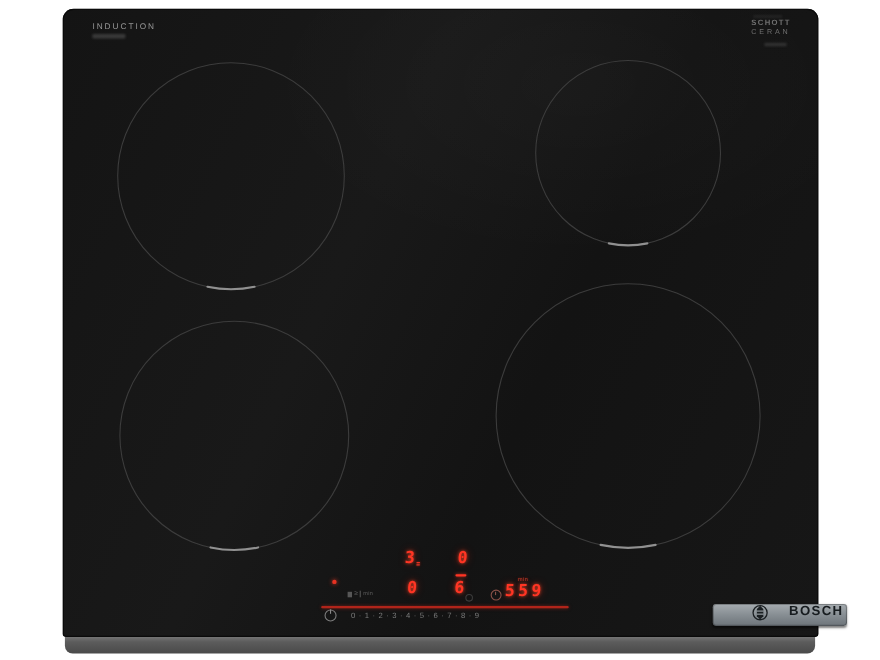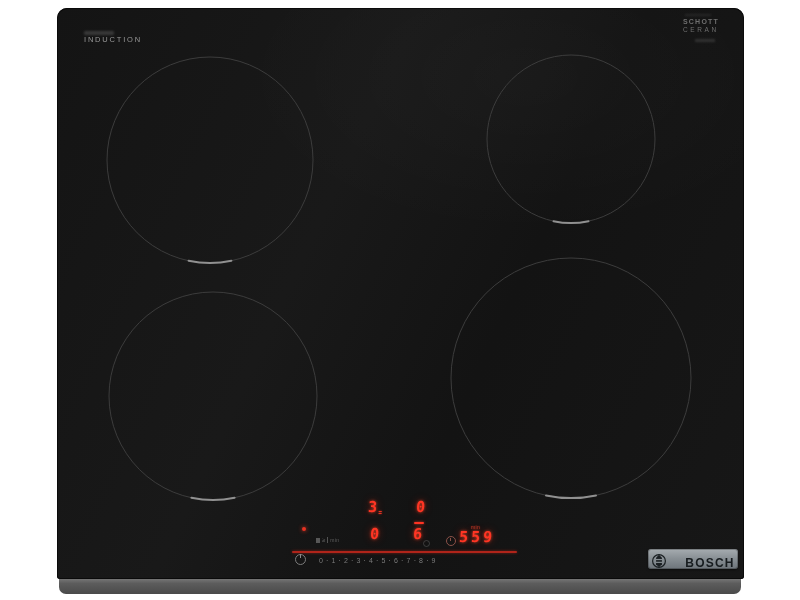--- a/index.html
+++ b/index.html
@@ -14,21 +14,21 @@
   .sheen{position:absolute;inset:0;border-radius:inherit;pointer-events:none;
          background:radial-gradient(60% 40% at 68% 12%,rgba(255,255,255,0.025),rgba(0,0,0,0) 70%);}
 
   
   .trim{position:absolute;left:59px;top:579px;width:682px;height:15px;
         background:linear-gradient(180deg,#757575 0%,#5c5c5c 30%,#4a4a4a 100%);
         border-radius:0 0 7px 7px;}
 
   
   .label-induction{position:absolute;left:27px;top:11px;font-size:7.5px;letter-spacing:1.8px;
-                   color:#979797;margin-top:16px;}
+                   color:#979797;}
   .smudge{position:absolute;background:rgba(150,150,150,0.28);filter:blur(1px);border-radius:1px;}
   .fineprint{left:27px;top:23px;width:30px;height:4px;}
   .schott{position:absolute;left:626px;top:6px;width:46px;color:#6f6f6f;}
   .schott .s-top{position:relative;width:26px;height:2px;margin:0 0 2px 2px;
                  background:rgba(140,140,140,0.16);filter:blur(0.8px);}
   .schott .s1{font-size:7px;font-weight:bold;letter-spacing:1.2px;}
   .schott .s2{font-size:6.5px;letter-spacing:2.6px;margin-top:1px;}
   .schott .s-bot{position:relative;width:20px;height:3px;margin:6px 0 0 12px;
                  background:rgba(150,150,150,0.22);filter:blur(1px);}
 
@@ -68,24 +68,24 @@
          text-shadow:0 0 2px rgba(255,60,40,.5);}
   .t-dig{left:402px;top:522px;font-size:15px;letter-spacing:3px;}
   .s-line{left:235px;top:543px;width:225px;height:2px;background:#b0241a;border-radius:1px;
           box-shadow:0 0 3px rgba(220,40,25,.55);}
   .p-key{left:238px;top:546px;width:9px;height:9px;border:1px solid #7c7c7c;border-radius:50%;}
   .p-key i{position:absolute;left:4px;top:-1px;width:1px;height:4px;background:#8a8a8a;}
   .nums{left:262px;top:549px;width:182px;font-size:7px;letter-spacing:.6px;color:#7b7b7b;
         white-space:nowrap;}
 
   
-  .logo{left:591px;top:541px;width:90px;height:20px;display:flex;align-items:flex-end;gap:18px;
+  .logo{left:591px;top:541px;width:90px;height:20px;display:flex;align-items:flex-start;gap:18px;
         justify-content:center;border-radius:3px;
         background:linear-gradient(180deg,#a6acb0 0%,#878e93 50%,#6d747a 100%);
-        box-shadow:inset 0 0 0 1px rgba(0,0,0,.25),0 1px 2px rgba(0,0,0,.5);}
+        box-shadow:inset 0 0 0 1px rgba(0,0,0,.25),0 1px 2px rgba(0,0,0,.5);padding-left:32px;}
   .logo .txt{font-size:12px;font-weight:bold;letter-spacing:1.2px;color:#171c1f;line-height:1;}
   .logo svg{display:block;}
 </style>
 </head>
 <body>
 
 <div class="stage">
   <div class="hob">
     <div class="sheen"></div>
 

